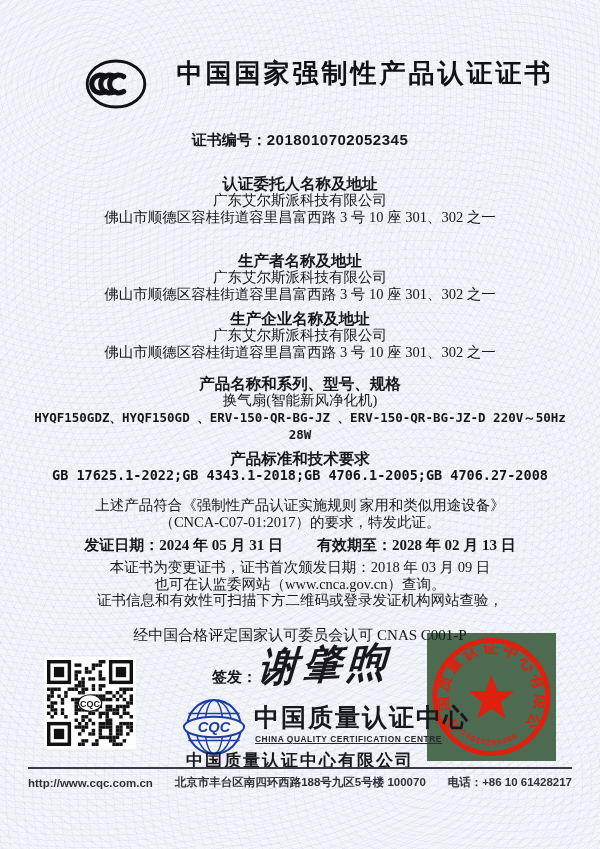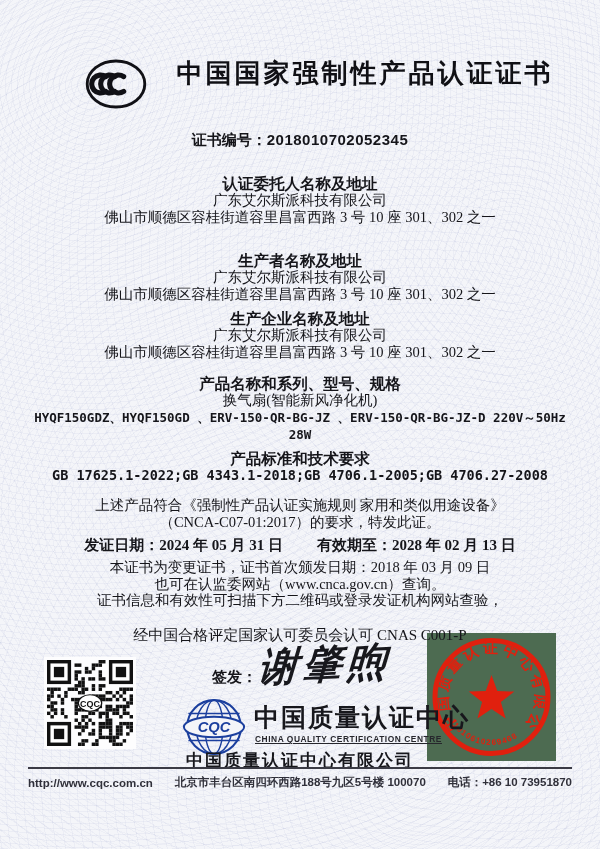--- a/index.html
+++ b/index.html
@@ -374,16 +374,16 @@
         <textPath href="#serialPath" startOffset="4">11010610269468</textPath>
       </text>
       <polygon fill="#e0200e" points="64.5,42 70.3,58 87.3,58.6 73.9,69.1 78.6,85.4 64.5,75.9 50.4,85.4 55.1,69.1 41.7,58.6 58.7,58"></polygon>
     </svg>
   </div>
 
   <div class="divider"></div>
   <div class="footer">
     <span>http://www.cqc.com.cn</span>
     <span>北京市丰台区南四环西路188号九区5号楼  100070</span>
-    <span>电话：+86 10 73951870</span>
+    <span>电话：+86 10 61428217</span>
   </div>
 
 </div>
 
 </body></html>

